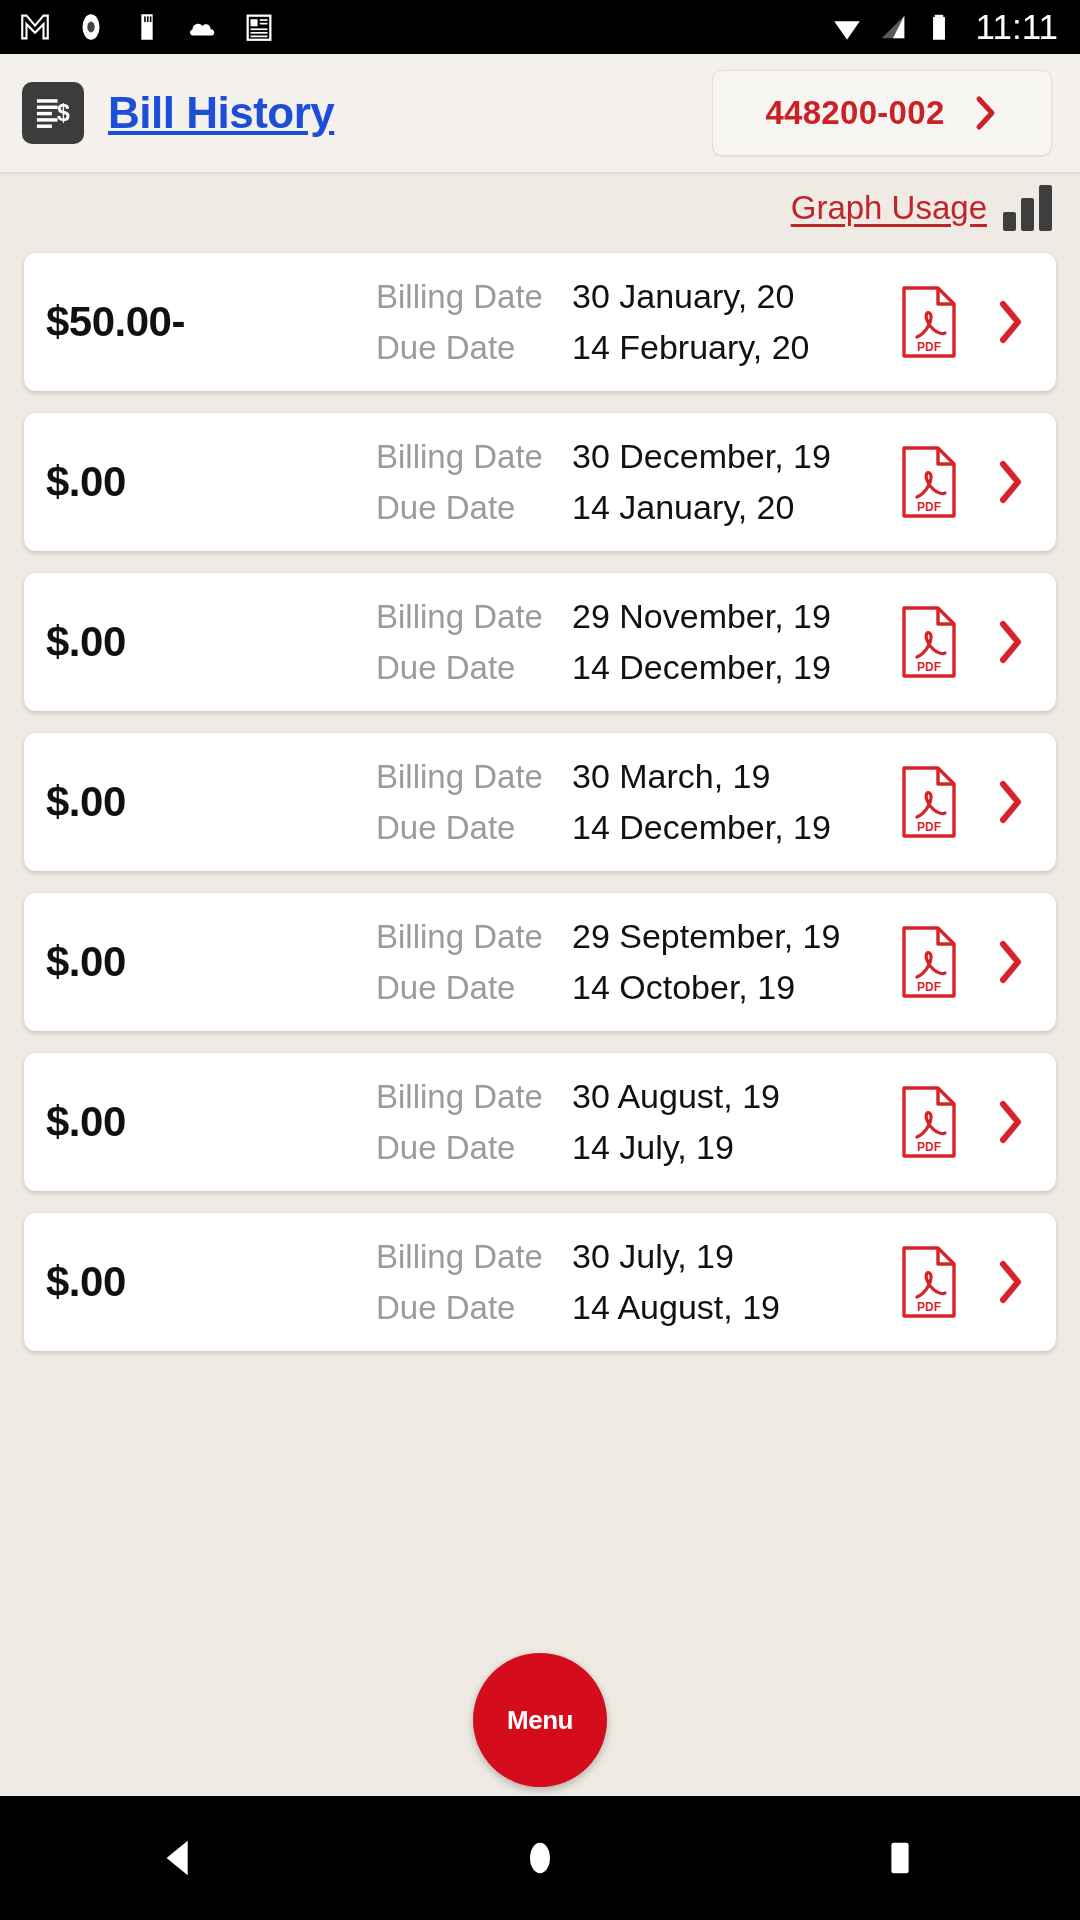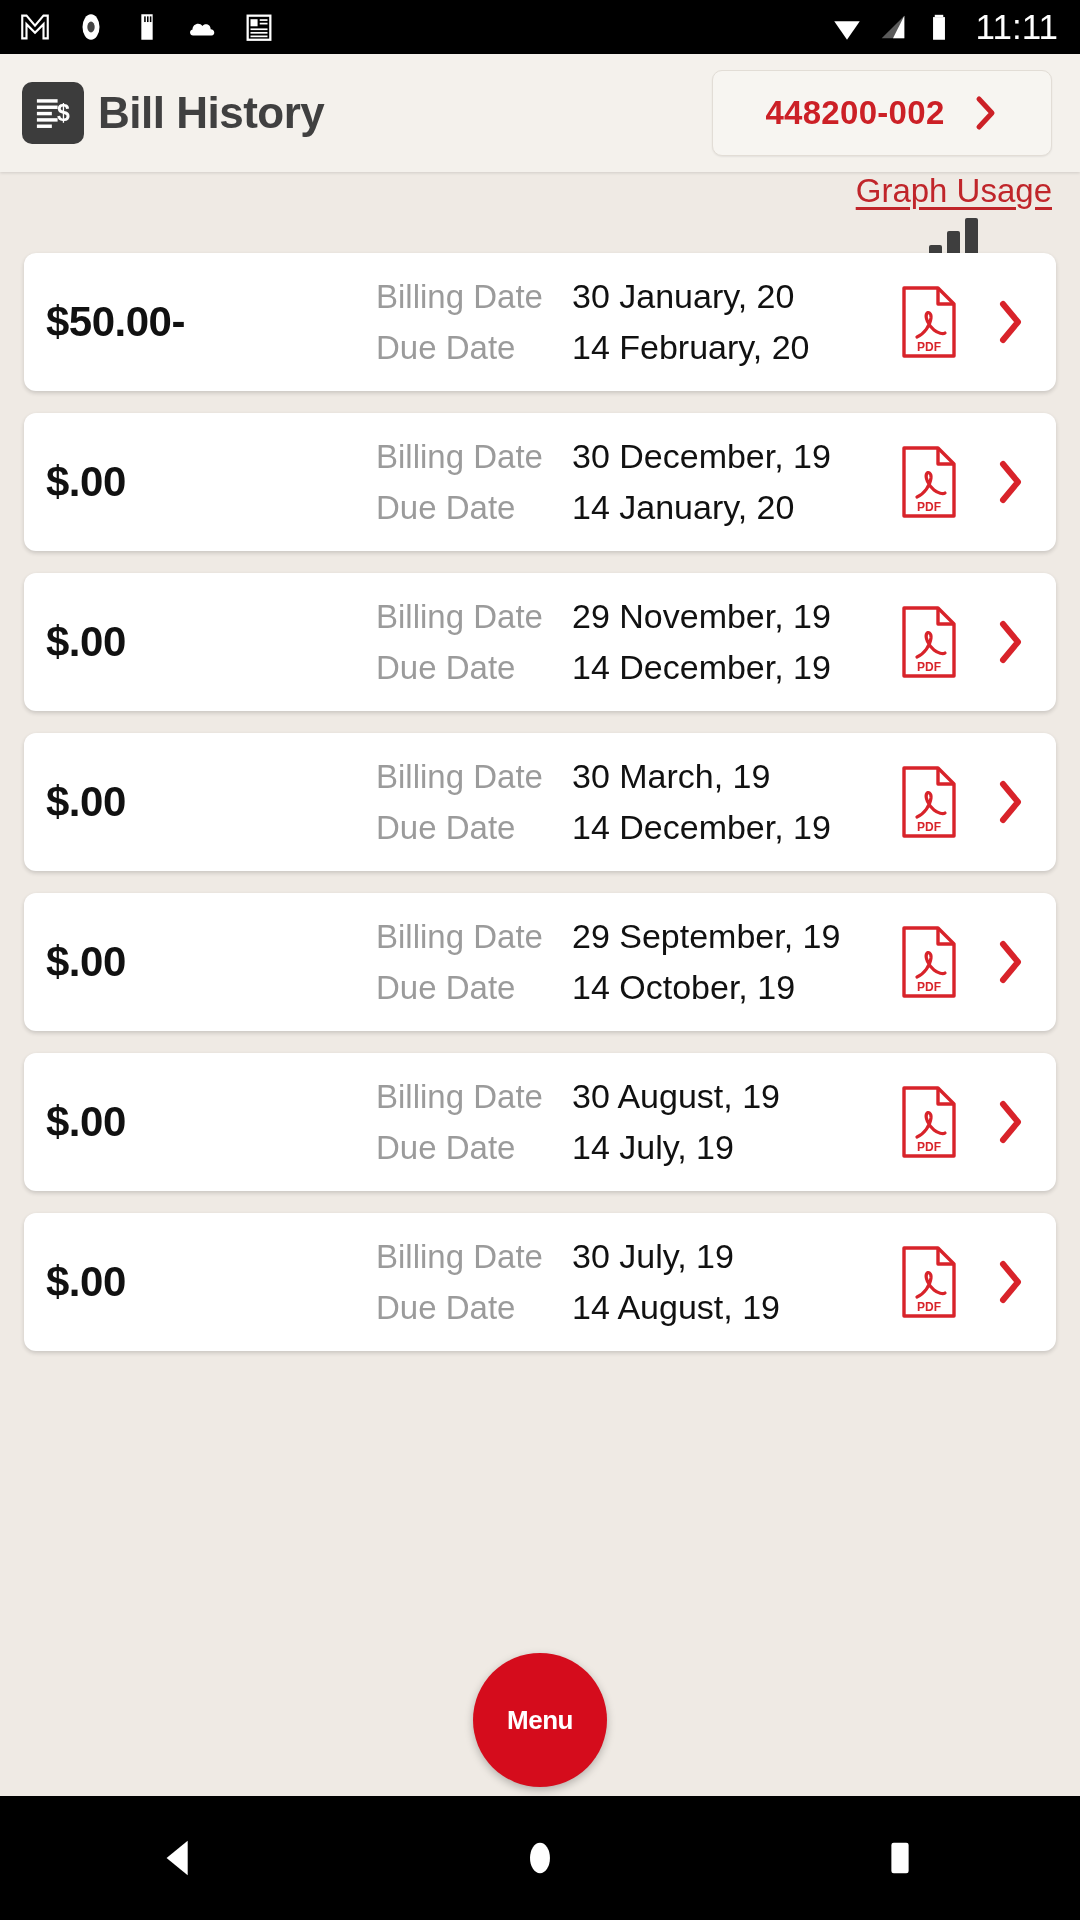--- a/index.html
+++ b/index.html
@@ -70,24 +70,25 @@
     border-radius: 10px;
     background: #3c3c3c;
     flex: 0 0 auto;
     display: flex;
     align-items: center;
     justify-content: center;
   }
   .app-title {
     font-size: 44px;
     font-weight: bold;
-    color: #404040;
-    margin-left: 14px;
+    color: #1d4ed8;
+    margin-left: 24px;
     letter-spacing: -0.5px;
     white-space: nowrap;
+    text-decoration: underline;
   }
   .acct-btn {
     margin-left: auto;
     min-width: 340px;
     height: 86px;
     border-radius: 10px;
     background: #f7f5f1;
     border: 1px solid #e2ddd6;
     box-shadow: 0 1px 2px rgba(0,0,0,0.07);
     display: flex;
@@ -105,22 +106,21 @@
   }
 
   
   .graph-row {
     position: absolute;
     top: 172px;
     right: 28px;
     height: 72px;
     display: flex;
     align-items: center;
-    gap: 8px;
-    flex-direction: column;
+    gap: 16px;
   }
   .graph-link {
     color: #c0252a;
     font-size: 33px;
     text-decoration: underline;
     text-underline-offset: 5px;
   }
   .bars { display: flex; align-items: flex-end; gap: 5px; height: 46px; }
   .bars i { display: block; width: 13px; background: #3e3e3e; border-radius: 2px; }
   .bars i:nth-child(1) { height: 19px; }

